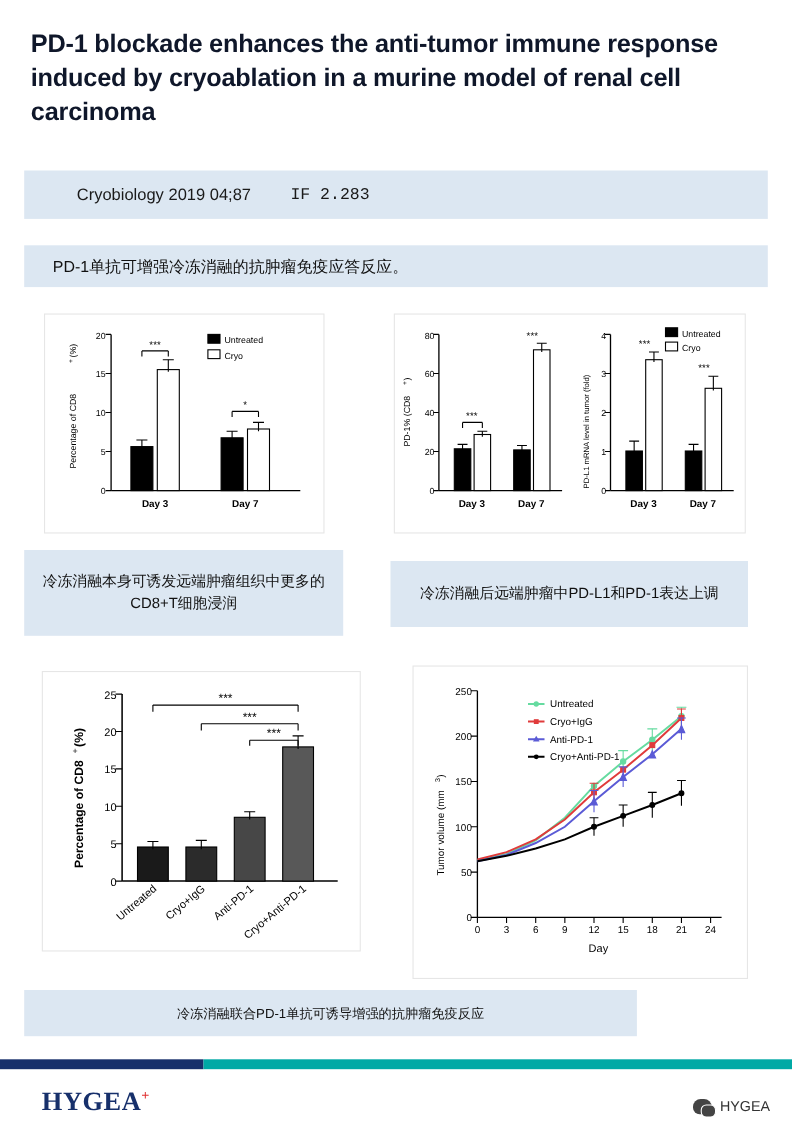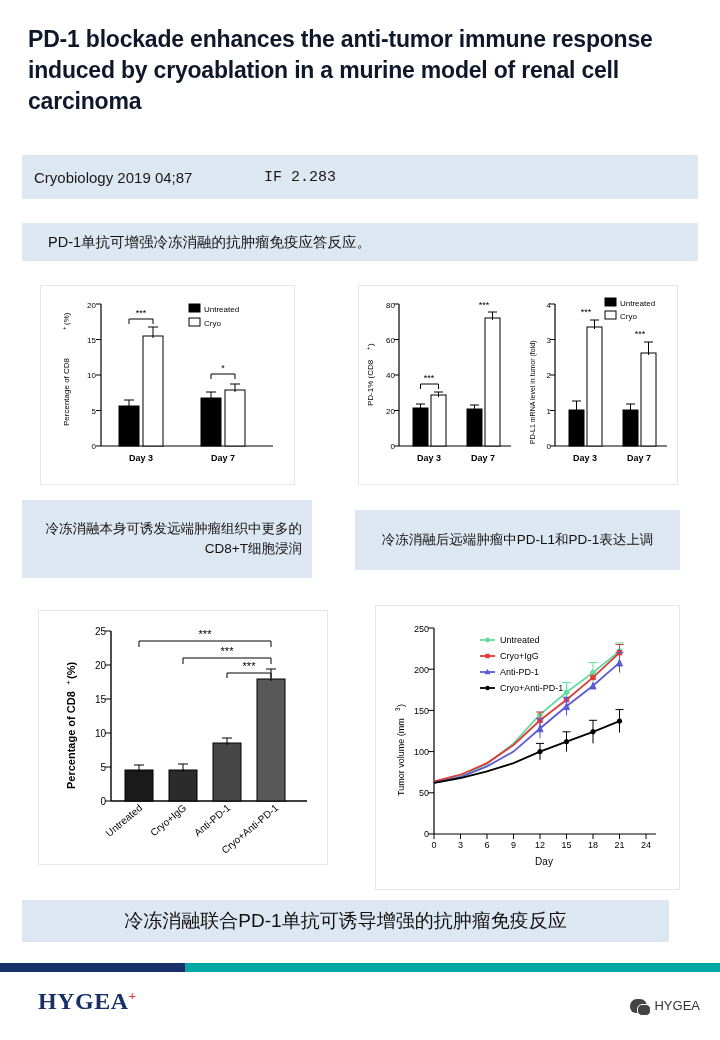--- a/index.html
+++ b/index.html
@@ -41,20 +41,21 @@
     height: 44px;
     background: #dce7f2;
     display: flex;
     align-items: center;
   }
   .journal-name {
     font-size: 15px;
     color: #1a1a1a;
     margin-left: 12px;
     width: 230px;
+    text-align: center;
   }
   .journal-if {
     font-size: 15px;
     color: #1a1a1a;
     font-family: Liberation Mono, monospace;
   }
   
   .summary-banner {
     position: absolute;
     left: 22px;
@@ -88,23 +89,23 @@
     box-sizing: border-box;
     display: flex;
     align-items: center;
     justify-content: center;
     text-align: center;
     font-size: 13.5px;
     line-height: 1.5;
     color: #111;
     padding: 6px 10px;
   }
-  #cap-a { left: 22px;  top: 500px; width: 290px; height: 78px; text-align: right; }
+  #cap-a { left: 22px;  top: 500px; width: 290px; height: 78px; }
   #cap-b { left: 355px; top: 510px; width: 325px; height: 60px; }
-  #cap-bottom { left: 22px; top: 900px; width: 647px; height: 42px; font-size: 19px; }
+  #cap-bottom { left: 22px; top: 900px; width: 557px; height: 42px; font-size: 12px; }
 
   
   .footer-rule {
     position: absolute;
     left: 0;
     top: 963px;
     width: 720px;
     height: 9px;
     display: flex;
   }

